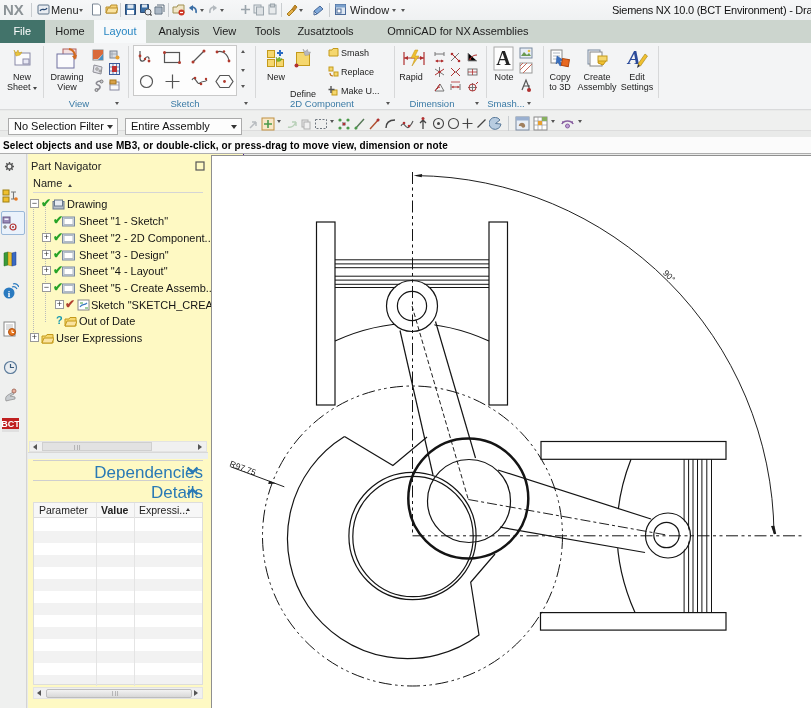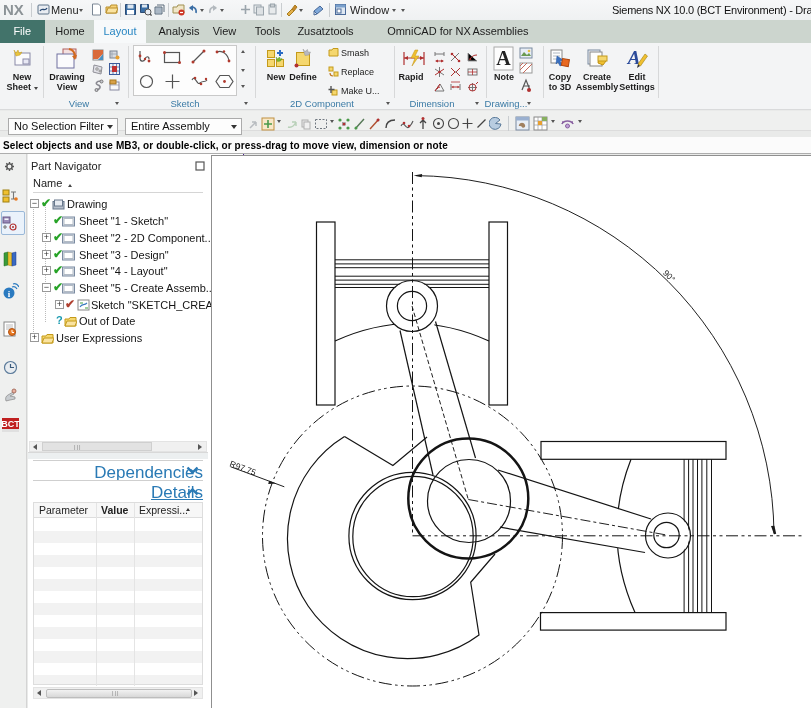--- a/index.html
+++ b/index.html
@@ -24,33 +24,33 @@
 
 #ribbon{position:absolute;left:0;top:43px;width:811px;height:67px;background:#f3f4f5;border-bottom:1px solid #d9dadb;}
 .rsep{position:absolute;top:3px;width:1px;height:52px;background:#d7d8d9;}
 .glabel{position:absolute;top:55px;height:12px;font-size:9.5px;color:#3a7aa5;text-align:center;}
 .gdd{position:absolute;top:59px;width:0;height:0;border-left:2.5px solid transparent;border-right:2.5px solid transparent;border-top:3.5px solid #555;font-size:0;line-height:0;}
 .gdu{position:absolute;width:0;height:0;border-left:2.5px solid transparent;border-right:2.5px solid transparent;border-bottom:3.5px solid #555;font-size:0;line-height:0;}
 .tl{position:absolute;width:0;height:0;border-top:3px solid transparent;border-bottom:3px solid transparent;border-right:4px solid #555;font-size:0;line-height:0;}
 .tr{position:absolute;width:0;height:0;border-top:3px solid transparent;border-bottom:3px solid transparent;border-left:4px solid #555;font-size:0;line-height:0;}
 .tiu{display:inline-block;width:0;height:0;border-left:2.5px solid transparent;border-right:2.5px solid transparent;border-bottom:3.5px solid #444;font-size:0;line-height:0;}
 .tid{display:inline-block;width:0;height:0;border-left:2.5px solid transparent;border-right:2.5px solid transparent;border-top:3.5px solid #444;font-size:0;line-height:0;}
-.rbtn{position:absolute;font-size:9px;color:#1c1c1c;text-align:center;line-height:10px;font-weight:bold;}
+.rbtn{position:absolute;font-size:9px;color:#1c1c1c;text-align:center;line-height:10px;}
 .rsmalltxt{position:absolute;font-size:9px;color:#1c1c1c;white-space:nowrap;}
 
 #selbar{position:absolute;left:0;top:111px;width:811px;height:20px;background:#eff0ef;border-bottom:1px solid #dcdcdc;}
 .combo{position:absolute;top:7px;height:17px;background:#fdfdfd;border:1px solid #ababab;font-size:11px;color:#111;line-height:15px;padding-left:5px;}
 .combo .arr{position:absolute;right:4px;top:6px;width:0;height:0;border-left:3px solid transparent;border-right:3px solid transparent;border-top:4px solid #333;font-size:0;line-height:0;}
 
 #prompt{position:absolute;left:0;top:137px;width:811px;height:17px;background:#fbfbfb;border-bottom:1px solid #adadad;}
 #prompt span{position:absolute;left:3px;top:3px;font-size:10px;font-weight:bold;color:#000;letter-spacing:0.1px;}
 
 #main{position:absolute;left:0;top:154px;width:811px;height:554px;background:#e9eae9;}
 #sidebar{position:absolute;left:0;top:0;width:27px;height:554px;background:#eff0ef;border-right:1px solid #d4d4d4;}
-#panel{position:absolute;left:28px;top:0;width:216px;height:554px;background:#ffffff;border-right:1px solid #4c1d95;}
+#panel{position:absolute;left:28px;top:0;width:216px;height:554px;background:#fef9c3;border-right:1px solid #4c1d95;}
 #drawarea{position:absolute;left:211px;top:1px;width:600px;height:553px;background:#fff;border-left:1px solid #8f8f8f;border-top:1px solid #8f8f8f;}
 
 .phead{position:absolute;left:0;width:180px;font-size:11px;color:#222;}
 .bluehead{font-size:17px;color:#2a7ab5;text-align:right;}
 .treerow{position:absolute;left:0;width:180px;height:17px;font-size:11px;color:#141414;white-space:nowrap;}
 .pm{position:absolute;width:9px;height:9px;border:1px solid #999;background:#fff;font-size:9px;line-height:7px;text-align:center;color:#333;top:3px;}
 .ck{position:absolute;top:0px;color:#27a327;font-size:12px;font-weight:bold;}
 .sbar{position:absolute;background:#f0f0f0;border:1px solid #e3e3e3;}
 </style>
 </head>
@@ -250,21 +250,21 @@
         <rect x="10.5" y="11.5" width="7" height="7" fill="#f5d76e" stroke="#c49a1a"></rect>
         <path d="M14 2v6M11 5h6" stroke="#2a6bc4" stroke-width="2"></path>
         <path d="M10 9l1.5 2 2-2 .5 2 2-.5-1.5 2.5-3 .5z" fill="#7cb82f" stroke="#4a8a10" stroke-width=".4"></path>
       </svg>
     <div class="rbtn" style="left:254px;top:29px;width:44px;">New</div>
     <svg class="abs" style="left:293px;top:5px" width="20" height="20" viewBox="0 0 20 20">
         <rect x="3.5" y="4.5" width="13" height="13" fill="#f5d76e" stroke="#c49a1a"></rect>
         <circle cx="3.5" cy="17.5" r="2" fill="#b03030"></circle>
         <path d="M10 1l2 2.5 2.5-2 .5 2.5 2.5 0-1.5 3-4 .5z" fill="#b8b8c0" stroke="#888" stroke-width=".4"></path>
       </svg>
-    <div class="rbtn" style="left:281px;top:29px;width:44px;">Define</div>
+    <div class="rbtn" style="left:281px;top:46px;width:44px;">Define</div>
     <svg class="abs" style="left:328px;top:4px" width="11" height="11" viewBox="0 0 11 11">
         <path d="M1 9V3h3l1-1.5h5V9z" fill="#f5d76e" stroke="#c49a1a"></path>
       </svg>
     <div class="rsmalltxt" style="left:341px;top:5px;">Smash</div>
     <svg class="abs" style="left:328px;top:23px" width="11" height="11" viewBox="0 0 11 11">
         <rect x="1" y="1" width="4" height="4" fill="#f5d76e" stroke="#c49a1a"></rect>
         <rect x="6" y="6" width="4" height="4" fill="#f5d76e" stroke="#c49a1a"></rect>
         <path d="M2 7c0 2 1 3 3 3" fill="none" stroke="#c07820" stroke-width="1.2"></path>
       </svg>
     <div class="rsmalltxt" style="left:341px;top:24px;">Replace</div>
@@ -345,21 +345,21 @@
       </svg>
     <svg class="abs" style="left:519px;top:19px" width="14" height="12" viewBox="0 0 14 12">
         <rect x="1" y="1" width="12" height="10" fill="#fff" stroke="#999"></rect>
         <path d="M1 8L8 1M4 11l9-9M1 4l3-3" stroke="#c46a5a" stroke-width="1"></path>
       </svg>
     <svg class="abs" style="left:520px;top:35px" width="12" height="14" viewBox="0 0 12 14">
         <path d="M2 12L6 2l4 10" fill="none" stroke="#555" stroke-width="1.2"></path>
         <path d="M4 8h6" stroke="#555"></path>
         <circle cx="9" cy="12" r="2" fill="#b03030"></circle>
       </svg>
-    <div class="glabel" style="left:478px;width:56px;">Drawing...</div>
+    <div class="glabel" style="left:478px;width:56px;">Smash...</div>
     <div class="gdd" style="left:527px;">▼</div>
     <div class="rsep" style="left:543px"></div>
 
     <svg class="abs" style="left:549px;top:5px" width="22" height="21" viewBox="0 0 22 21">
         <rect x="2" y="2" width="11" height="13" fill="#fdfdfd" stroke="#888"></rect>
         <path d="M4 5h7M4 8h7M4 11h5" stroke="#b0b8c0" stroke-width="1"></path>
         <path d="M8 8l6 4-3 1 2 4-2 1-2-4-2 2z" fill="#3a70c0" stroke="#1a50a0" stroke-width=".5"></path>
         <rect x="13" y="11" width="7" height="7" fill="#e86820" stroke="#b04810" transform="rotate(10 16 14)"></rect>
       </svg>
     <div class="rbtn" style="left:538px;top:29px;width:44px;">Copy<br>to 3D</div>
@@ -609,21 +609,21 @@
       <div class="sbar" style="left:1px;top:287px;width:178px;height:11px;">
         <div class="tl" style="left:3px;top:2px;"></div>
         <div class="abs" style="left:12px;top:0px;width:110px;height:9px;background:#e2e2e2;border:1px solid #cfcfcf;"></div>
         <div class="abs" style="left:44px;top:2px;font-size:6px;color:#888;letter-spacing:1px;">|||</div>
         <div class="tr" style="right:4px;top:2px;"></div>
       </div>
       <div class="abs" style="left:0;top:298px;width:180px;height:7px;background:#eceff0;border-top:1px solid #d8d8d8;"></div>
       <div class="abs bluehead" style="left:5px;top:306px;width:170px;height:19px;border-top:1px solid #cfcfcf;padding-top:2px;">Dependencies<svg style="position:absolute;right:4px;top:5px" width="13" height="9" viewBox="0 0 13 9">
             <path d="M1.5 1.5L6.5 6.5L11.5 1.5" stroke="#2a7ab5" stroke-width="2.4" fill="none"></path>
           </svg></div>
-      <div class="abs bluehead" style="left:5px;top:326px;width:170px;height:19px;border-top:1px solid #cfcfcf;padding-top:2px;text-decoration:underline;">Details<svg style="position:absolute;right:4px;top:6px" width="13" height="9" viewBox="0 0 13 9">
+      <div class="abs bluehead" style="left:5px;top:326px;width:170px;height:19px;border-top:1px solid #cfcfcf;padding-top:2px;">Details<svg style="position:absolute;right:4px;top:6px" width="13" height="9" viewBox="0 0 13 9">
             <path d="M1.5 7.5L6.5 2.5L11.5 7.5" stroke="#2a7ab5" stroke-width="2.4" fill="none"></path>
           </svg></div>
       <div id="dtable" class="abs" style="left:5px;top:348px;width:170px;height:183px;border:1px solid #ddd;background:#fff;font-size:10.5px;color:#222;">
         <div class="abs" style="left:0;top:0;width:168px;height:15px;background:#f7f7f7;border-bottom:1px solid #ddd;">
           <span class="abs" style="left:5px;top:1px;">Parameter</span>
           <span class="abs" style="left:67px;top:1px;font-weight:bold;">Value</span>
           <span class="abs" style="left:105px;top:1px;">Expressi...</span>
           <span class="tiu abs" style="left:152px;top:5px;border-bottom-color:#333"></span>
         </div>
         <div class="abs" style="left:0;top:16px;width:168px;height:165px;background:repeating-linear-gradient(#ffffff 0,#ffffff 12px,#f2f2f2 12px,#f2f2f2 24px);"></div>

